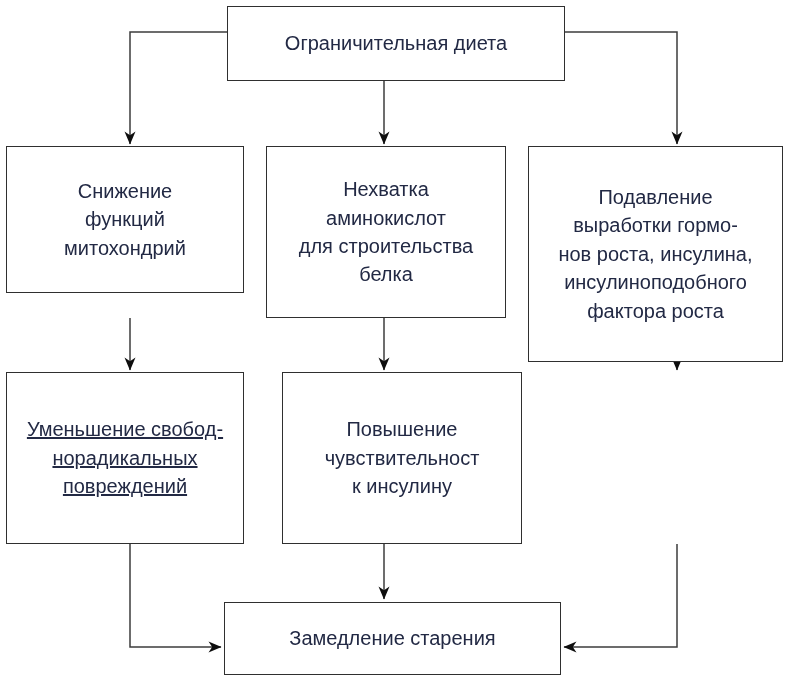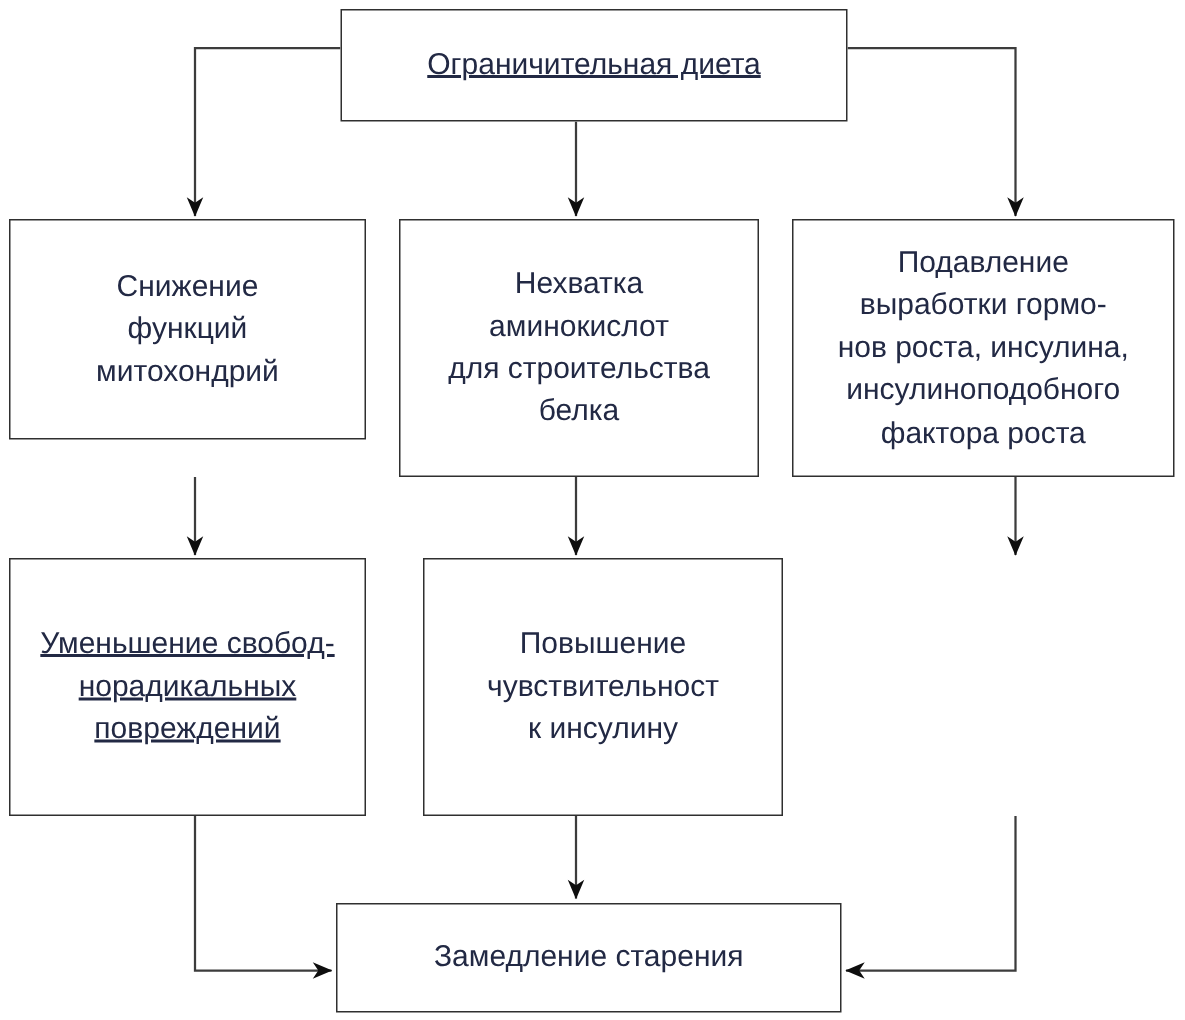--- a/index.html
+++ b/index.html
@@ -73,38 +73,38 @@
     <polyline points="384,81 384,144" marker-end="url(#arrow)"></polyline>
     <polyline points="565,32 677,32 677,144" marker-end="url(#arrow)"></polyline>
     <polyline points="130,318 130,370" marker-end="url(#arrow)"></polyline>
     <polyline points="384,318 384,370" marker-end="url(#arrow)"></polyline>
     <polyline points="677,318 677,370" marker-end="url(#arrow)"></polyline>
     <polyline points="130,544 130,647 221,647" marker-end="url(#arrow)"></polyline>
     <polyline points="384,544 384,599" marker-end="url(#arrow)"></polyline>
     <polyline points="677,544 677,647 564,647" marker-end="url(#arrow)"></polyline>
   </svg>
 
-  <div class="box" style="left:227px; top:6px; width:338px; height:75px;text-decoration:underline;">
+  <div class="box" style="left:227px; top:6px; width:338px; height:75px;">
     <span class="label">Ограничительная диета</span>
   </div>
 
   <div class="box" style="left:6px; top:146px; width:238px; height:147px;">
     <span class="label">Снижение
 функций
 митохондрий</span>
   </div>
 
   <div class="box" style="left:266px; top:146px; width:240px; height:172px;">
     <span class="label">Нехватка
 аминокислот
 для строительства
 белка</span>
   </div>
 
-  <div class="box" style="left:528px; top:146px; width:255px; height:172px;">
+  <div class="box" style="left:528px; top:146px; width:255px; height:216px;">
     <span class="label">Подавление
 выработки гормо-
 нов роста, инсулина,
 инсулиноподобного
 фактора роста</span>
   </div>
 
   <div class="box" style="left:6px; top:372px; width:238px; height:172px;text-decoration:underline;">
     <span class="label">Уменьшение свобод-
 норадикальных

